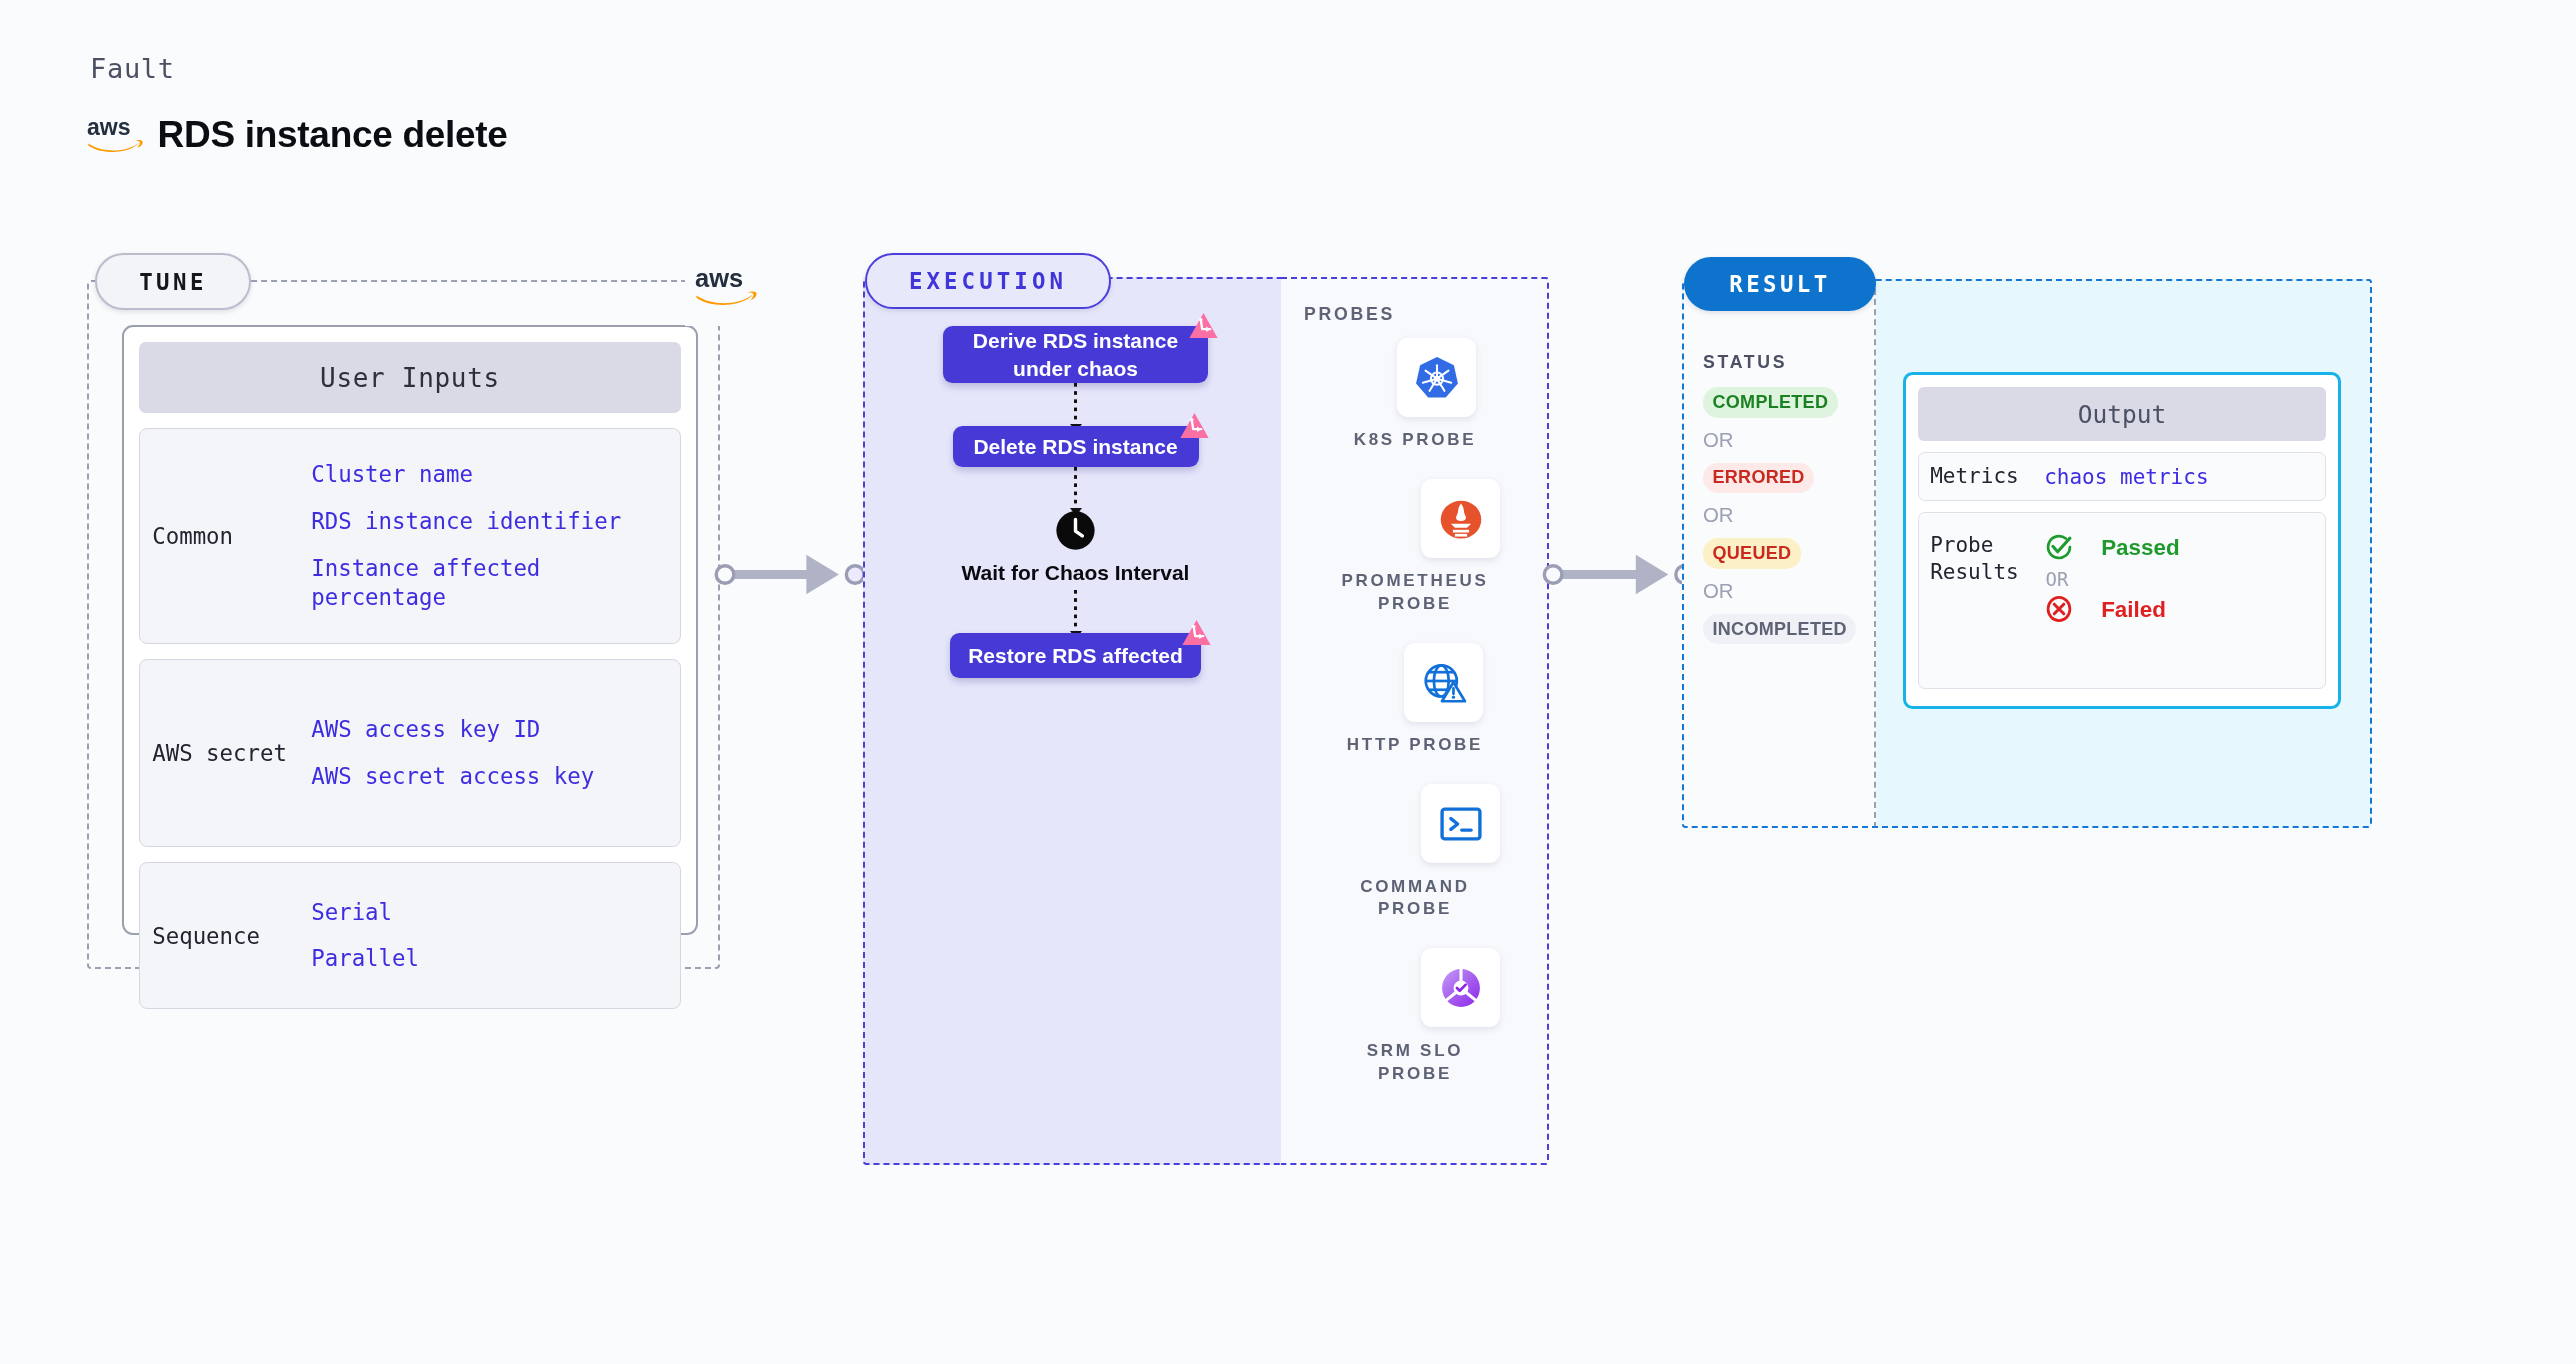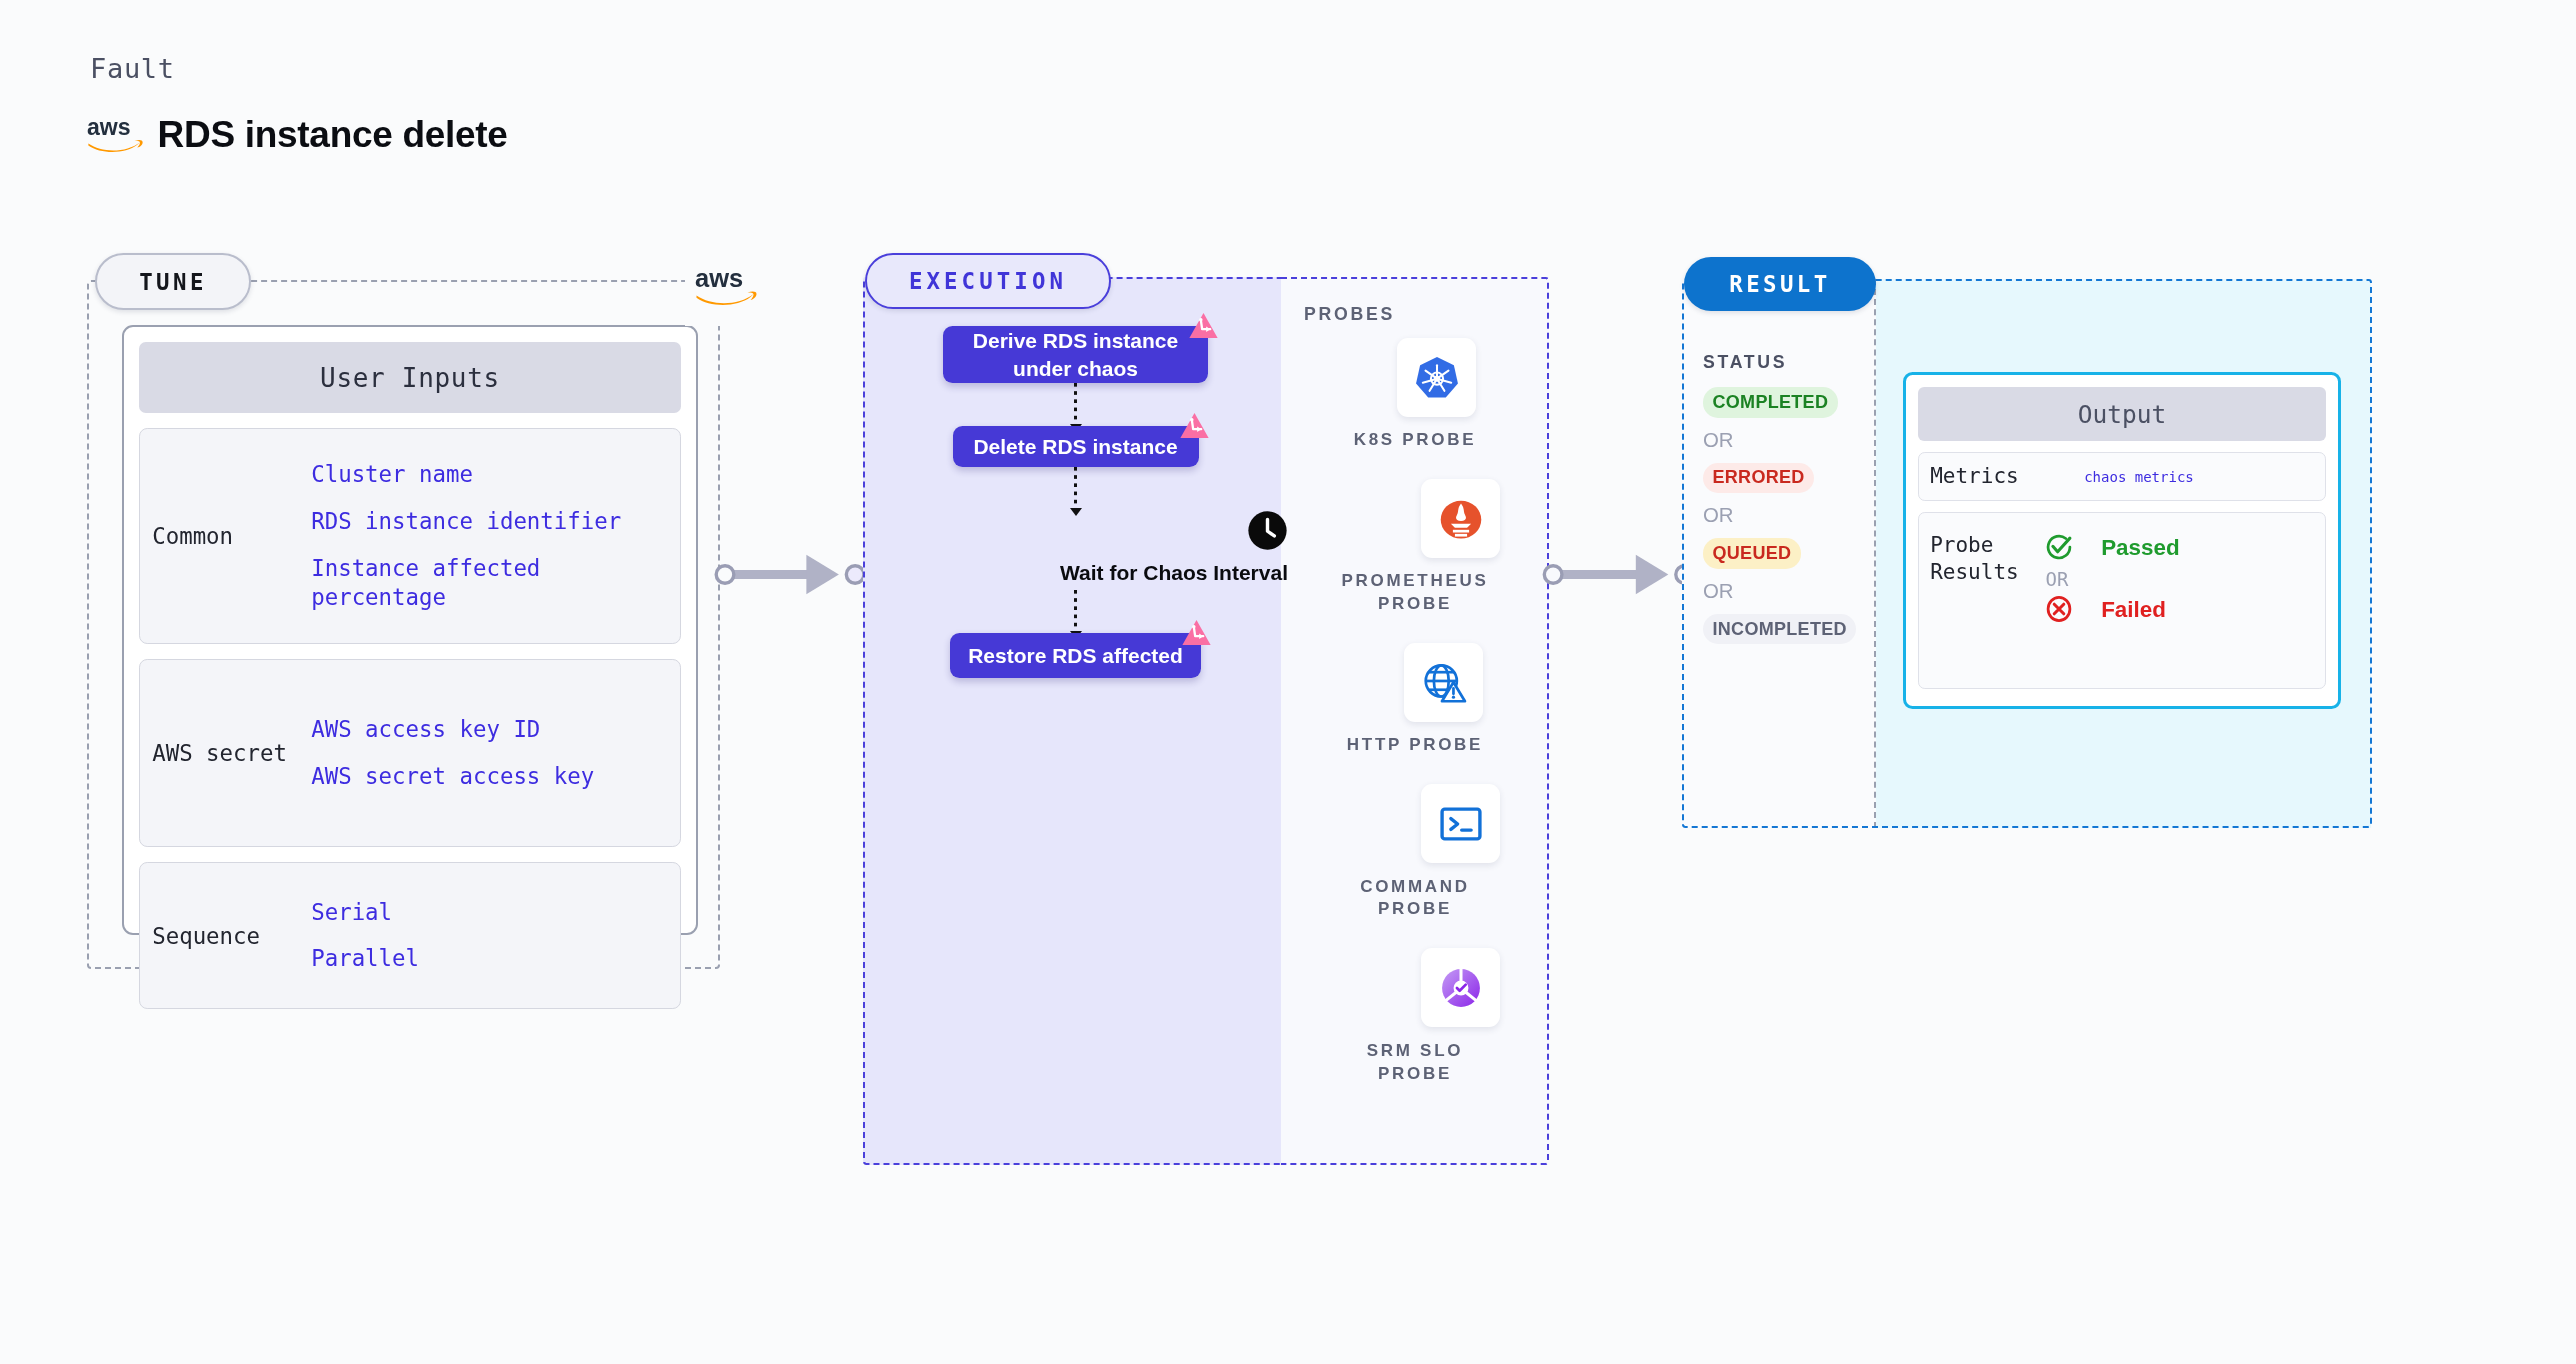--- a/index.html
+++ b/index.html
@@ -130,21 +130,21 @@
     background-image: linear-gradient(#111 50%, transparent 0);
     background-size: 2.7px 8.2px; background-repeat: repeat-y;
     position: relative;
   }
   .arrow-v::after {
     content: ""; position: absolute; left: 50%; bottom: -6.1px;
     transform: translateX(-50%);
     border-left: 6.1px solid transparent; border-right: 6.1px solid transparent;
     border-top: 8.8px solid #111;
   }
-  .clock-node { display: flex; flex-direction: column; align-items: flex-end; }
+  .clock-node { display: flex; flex-direction: column; align-items: center; }
   .clock-label {
     margin-top: 6.8px; font-size: 21px; font-weight: 700; color: #0a0b0f;
     text-align: center; line-height: 1.25;
   }
 
   
   .probes-title {
     position: absolute; left: 1304px; top: 304px;
     font-size: 17.7px; font-weight: 700; color: #5d6275; letter-spacing: 2.7px;
   }
@@ -223,21 +223,21 @@
   }
   .out-label {
     width: 114px; flex: 0 0 114px;
     font-family: "DejaVu Sans Mono", monospace;
     font-size: 21px; color: #22252f; line-height: 1.3;
   }
   #out-metrics { height: 49px; }
   #out-probes  { height: 177px; align-items: flex-start; padding-top: 19px; }
   .out-metric-val {
     font-family: "DejaVu Sans Mono", monospace;
-    font-size: 14px; color: #3d2ce0; margin-left: 40px;
+    font-size: 21px; color: #3d2ce0;
   }
   .probe-res { display: flex; flex-direction: column; gap: 4.1px; }
   .res-line { display: flex; align-items: center; gap: 27px; }
   .res-text { font-size: 22.4px; font-weight: 700; }
   .res-or {
     font-family: "DejaVu Sans Mono", monospace;
     font-size: 19px; color: #9ba0b2; margin-left: 1.4px;
   }
 
   

